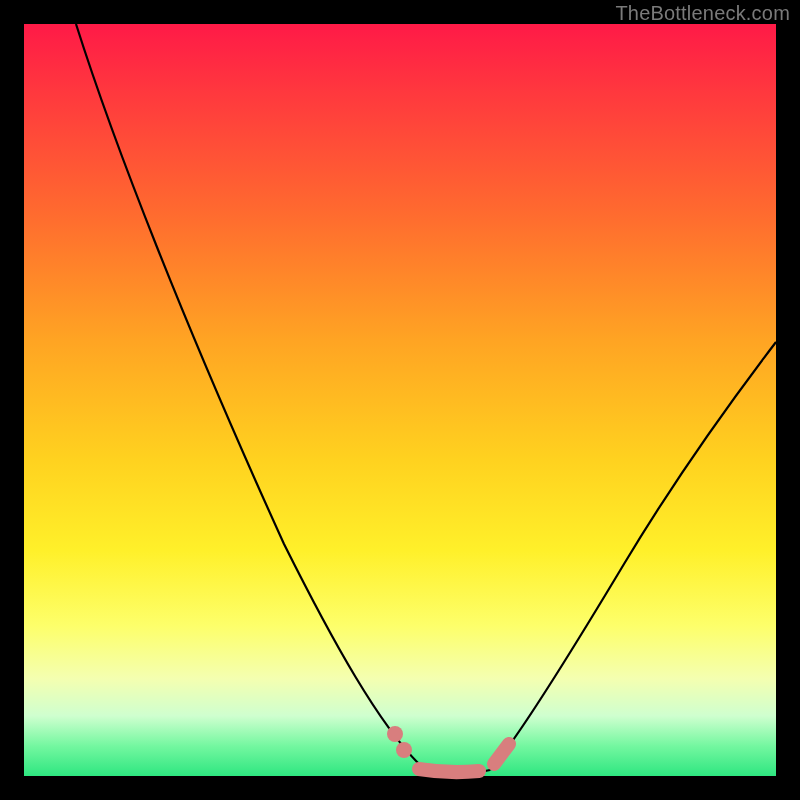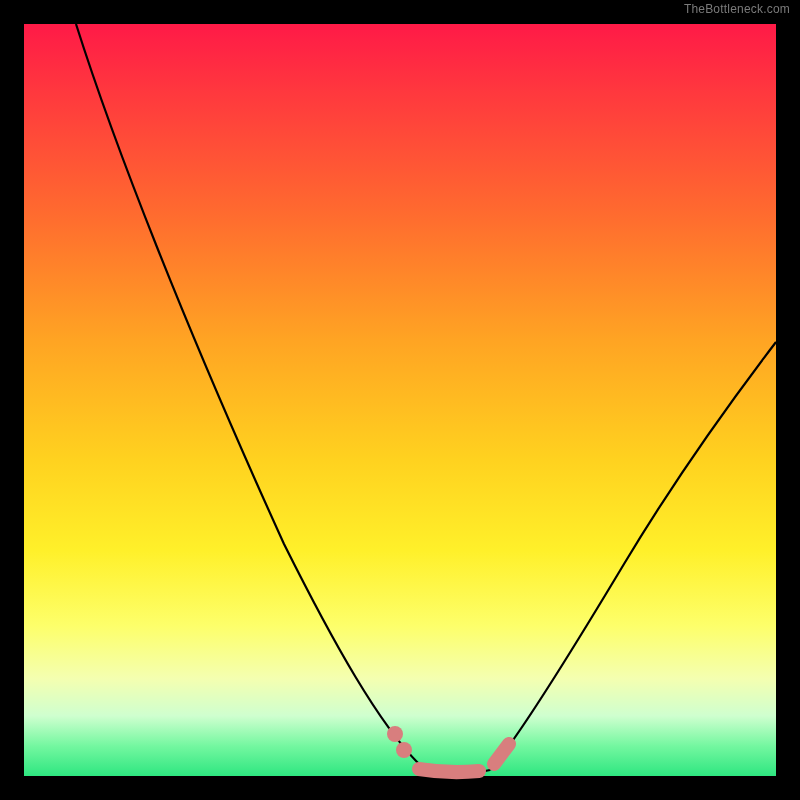--- a/index.html
+++ b/index.html
@@ -37,21 +37,21 @@
       #cfffcf 92%,
       #74f7a0 96%,
       #2ee680 100%
     );
   }
   .watermark {
     position: absolute;
     top: 2px;
     right: 10px;
     color: #7a7a7a;
-    font-size: 12px;
+    font-size: 20px;
     font-weight: 500;
     letter-spacing: 0.2px;
     user-select: none;
   }
   svg.curve {
     position: absolute;
     top: 0;
     left: 0;
     width: 752px;
     height: 752px;

